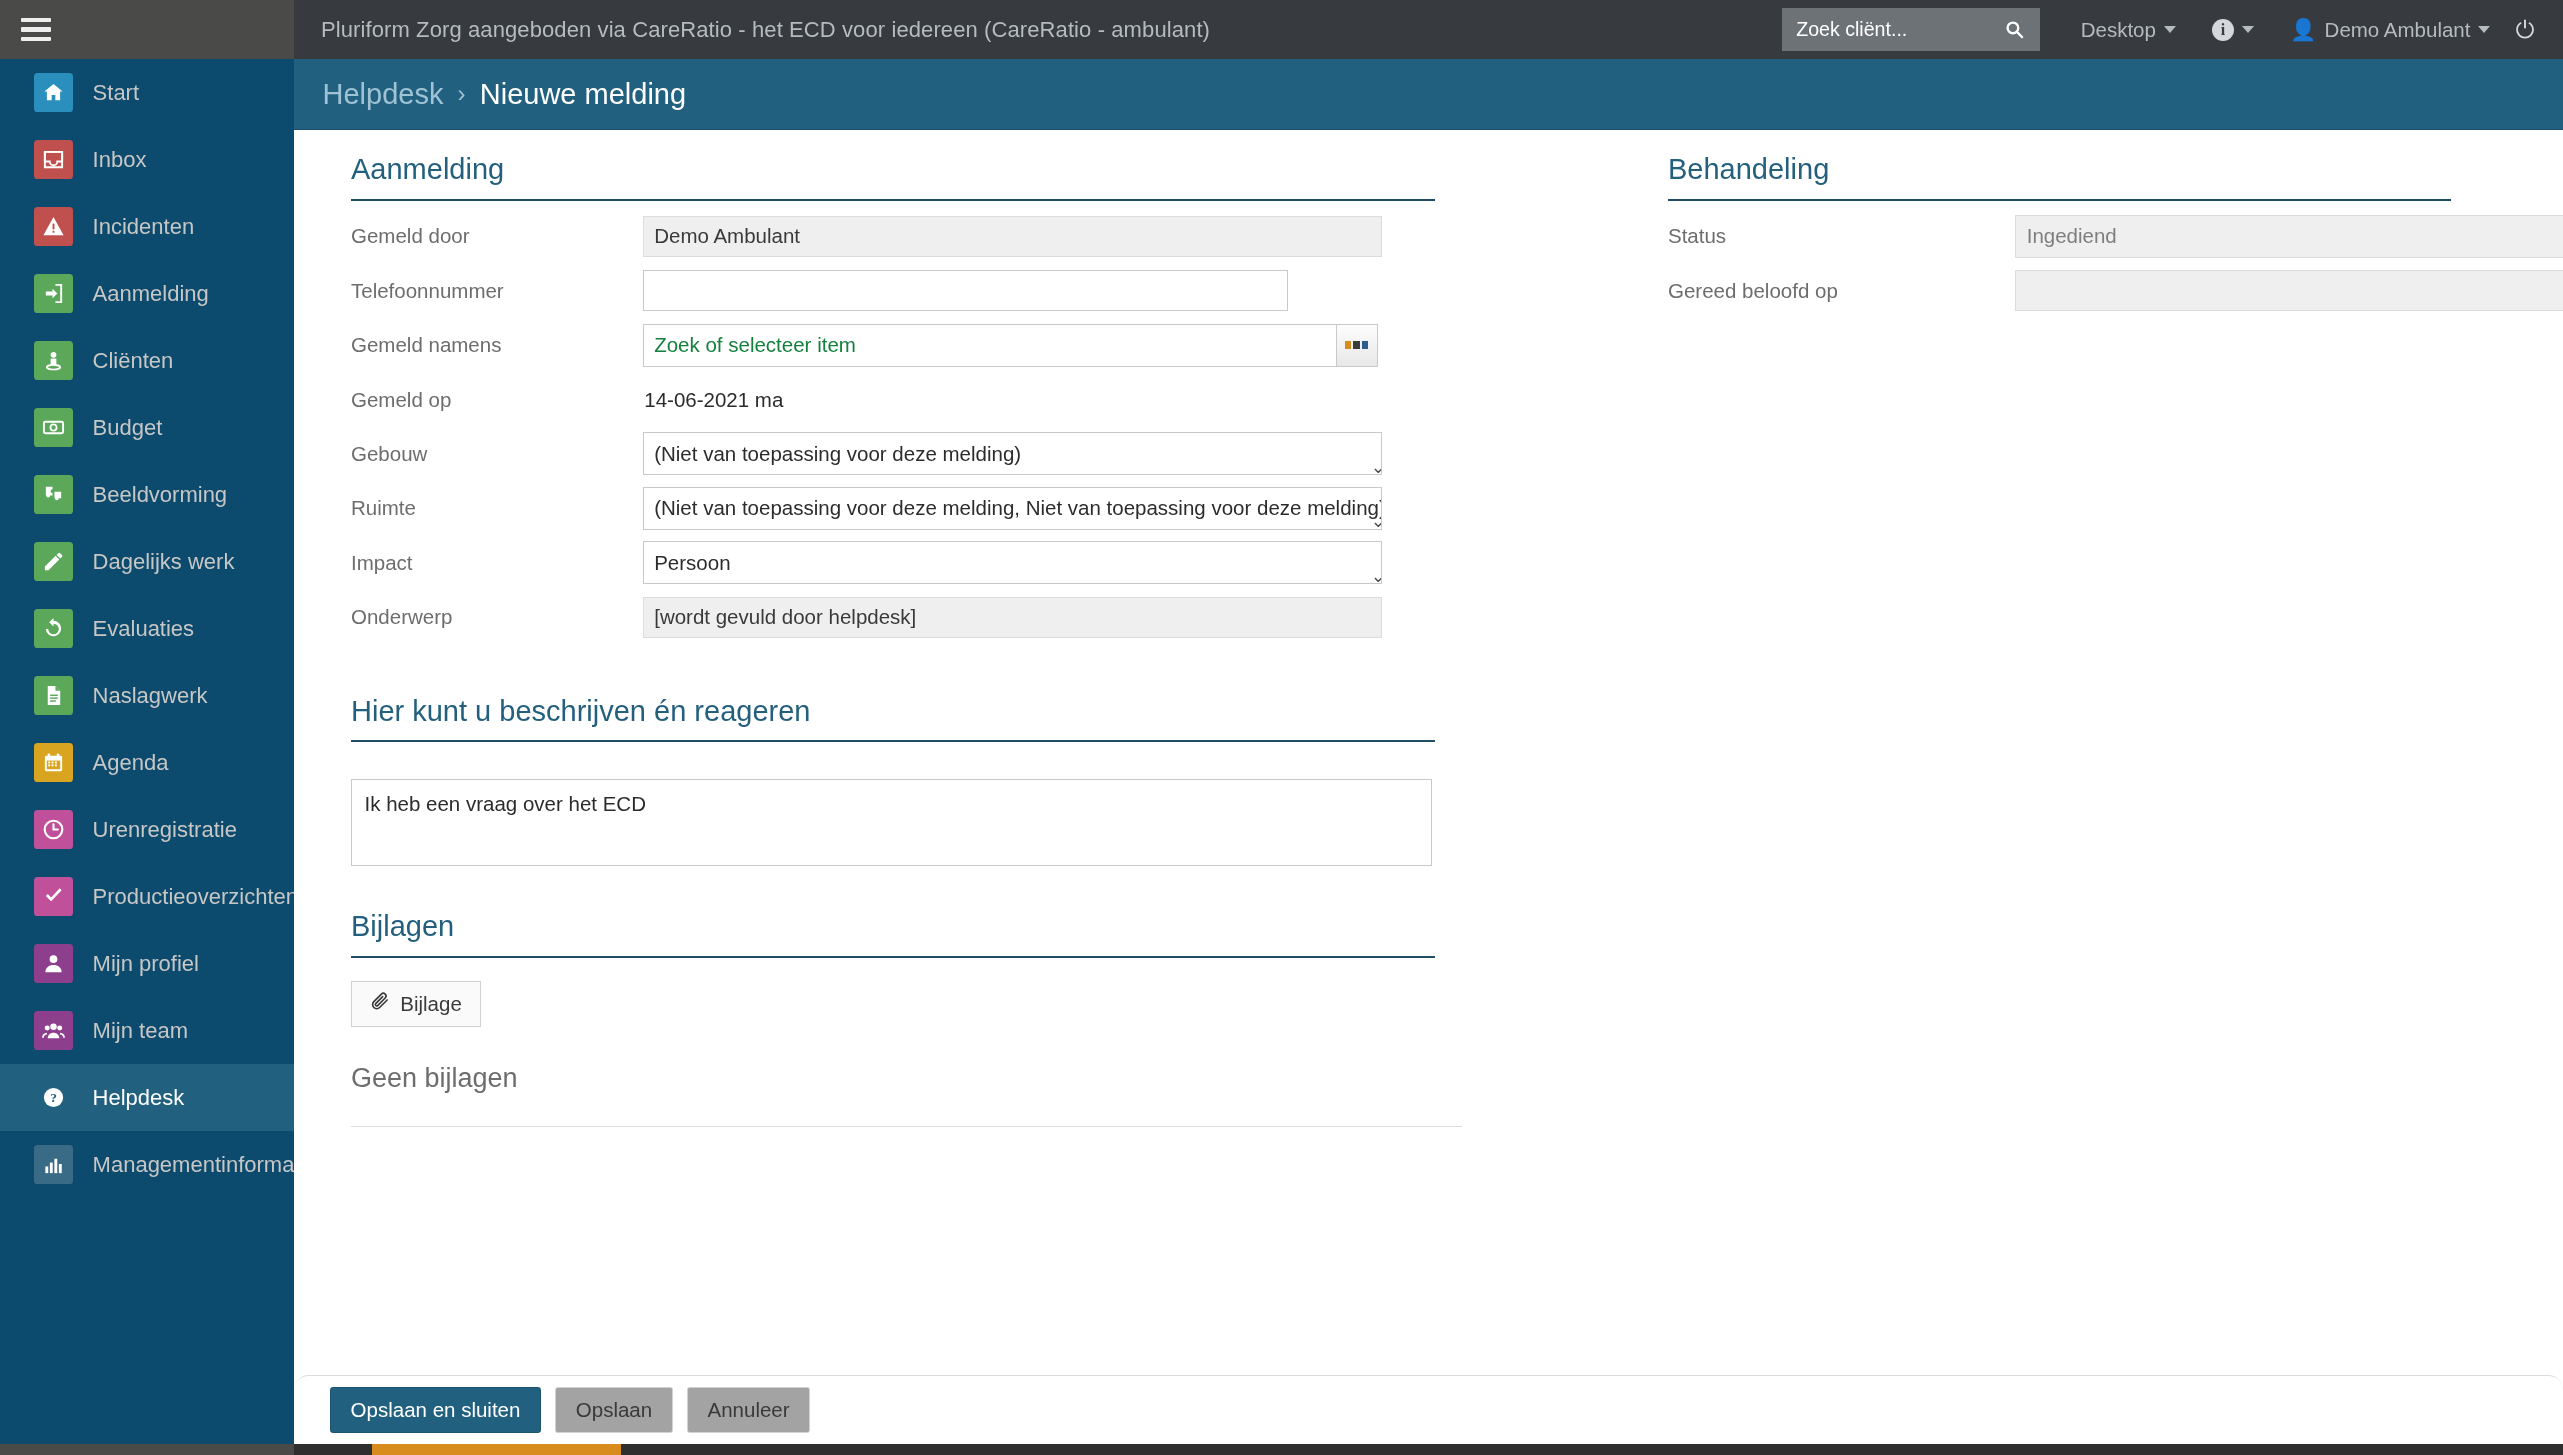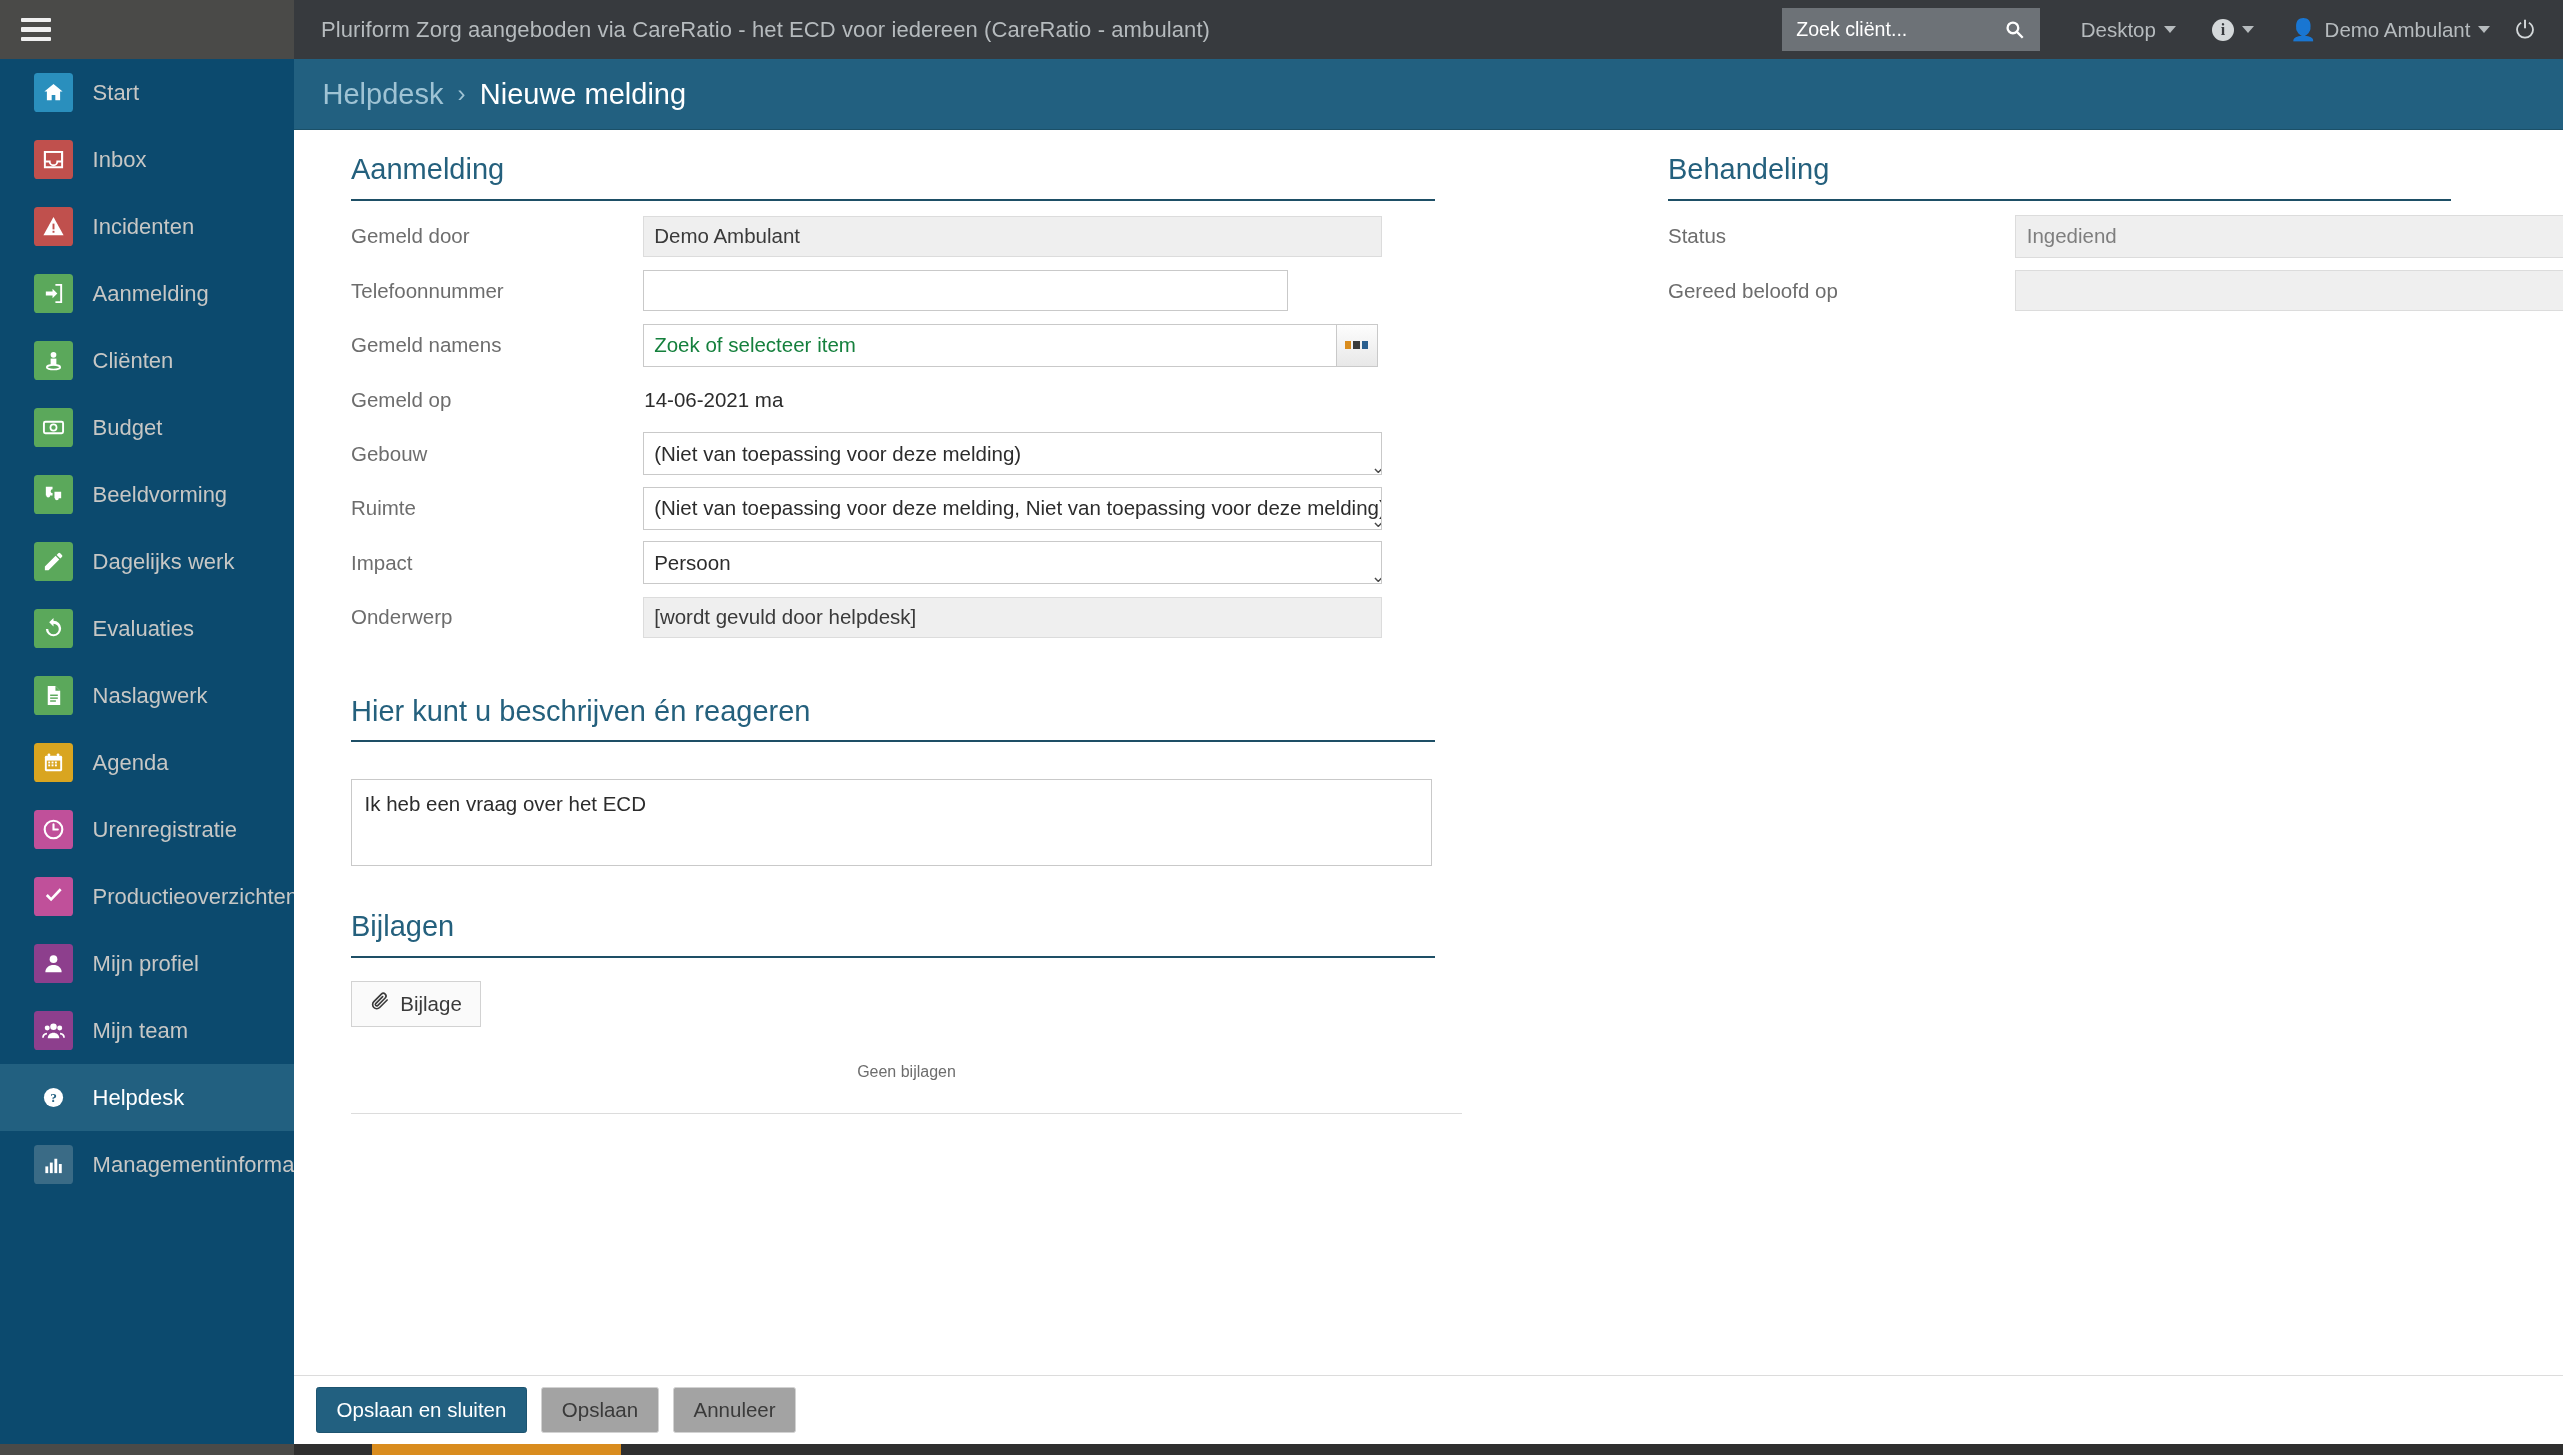--- a/index.html
+++ b/index.html
@@ -170,31 +170,31 @@
   }
 
   .btn-attach {
     margin-left: 28.5px; height: 46px; padding: 0 18px;
     border: 0.9px solid #d2d2d2; background: #fafafa;
     display: inline-flex; align-items: center; gap: 10.7px;
     font-size: 20.5px; color: #3a3a3a; cursor: pointer;
     font-family: Liberation Sans, sans-serif;
   }
   .no-attach {
-    text-align: center; width: 1111px; margin-left: 28.5px;
-    color: #6d6d6d; font-size: 16px; padding-top: 36px;
+    width: 1111px; margin-left: 28.5px;
+    color: #6d6d6d; font-size: 27px; padding-top: 36px;
   }
   .attach-rule { height: 0.9px; background: #dcdcdc; margin: 32px 0 0 28.5px; width: 1111px; }
 
   
   .footer {
     position: absolute; bottom: 10.7px; left: 294px;
     width: 2269px; height: 69px;
     background: #ffffff; border-top: 0.9px solid #dcdcdc;
-    display: flex; align-items: center; padding-left: 22px; gap: 14.2px;
+    display: flex; align-items: center; padding-left: 36px; gap: 14.2px; border-radius: 15px;
   }
   .btn {
     height: 46px; padding: 0 19.6px; font-size: 20.5px;
     border-radius: 2.7px; cursor: pointer; display: inline-flex;
     align-items: center; font-family: "Liberation Sans", sans-serif;
   }
   .btn-primary { background: #226080; border: 0.9px solid #1d5470; color: #fff; }
   .btn-default { background: #a3a3a3; border: 0.9px solid #d2d2d2; color: #3a3a3a; }
 
   .bottom-strip {

